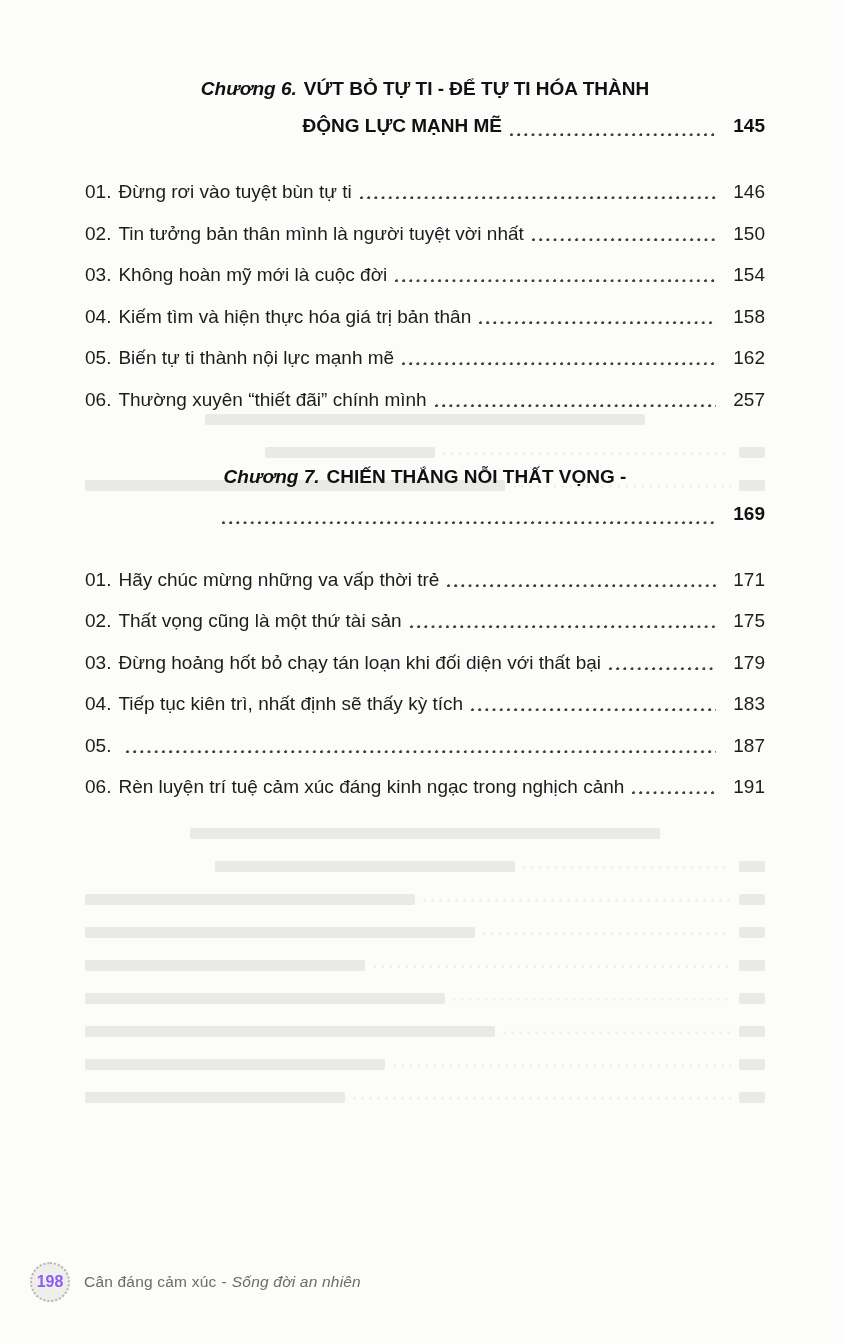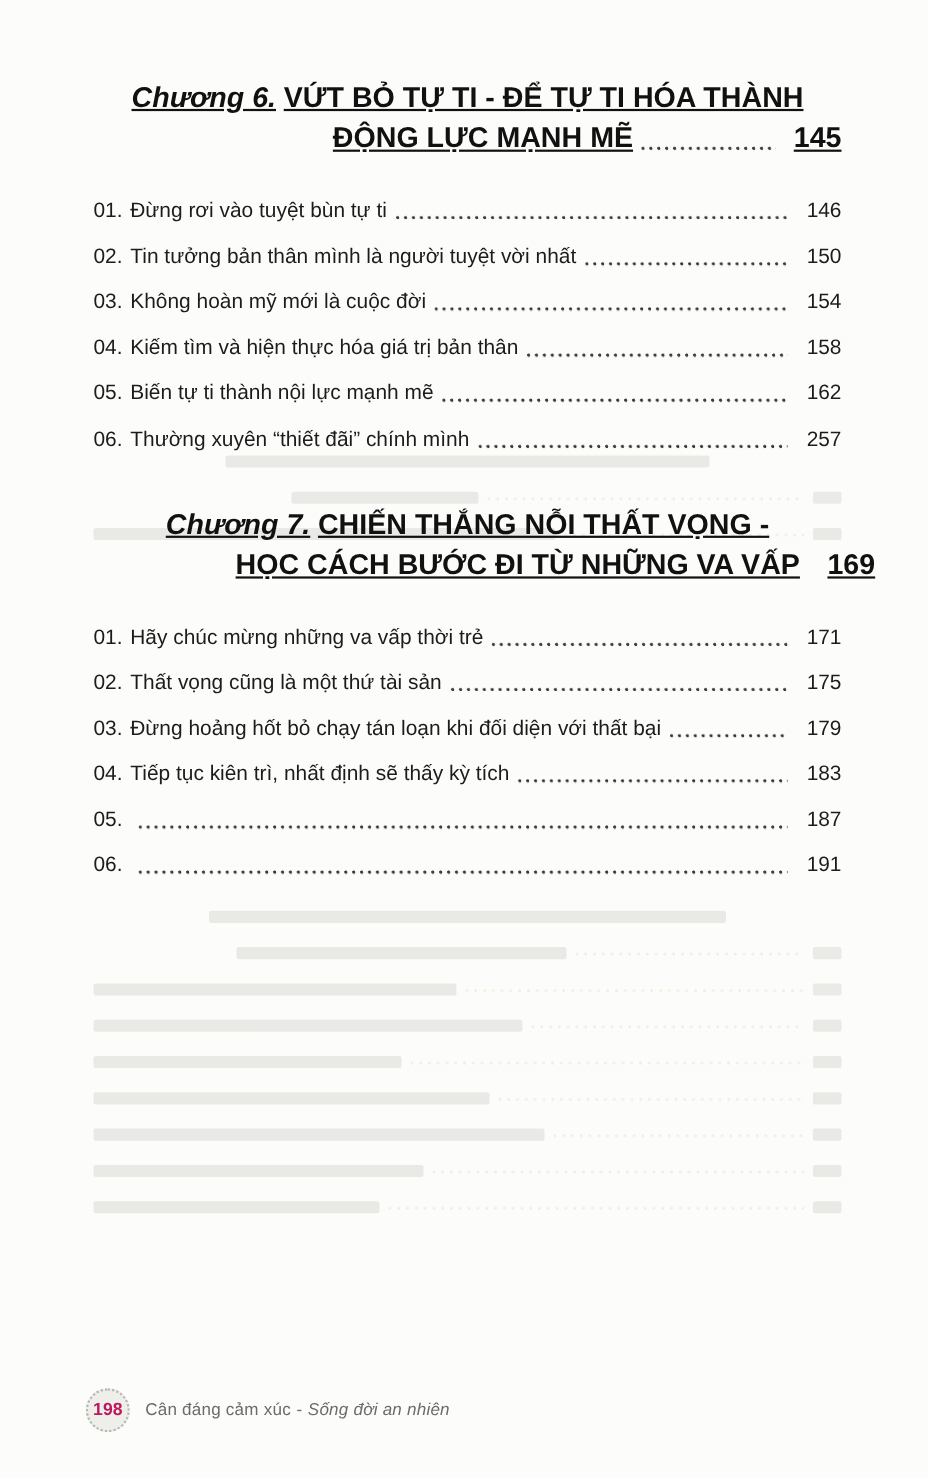--- a/index.html
+++ b/index.html
@@ -17,21 +17,21 @@
   .bleed { position: absolute; left: 85px; right: 79px; z-index: 0; filter: blur(0.7px); opacity: 0.55; }
   .bleed .b-row { display: flex; align-items: flex-end; margin-bottom: 22px; }
   .bleed .b-bar { height: 11px; background: #dbdbd7; border-radius: 2px; }
   .bleed .b-center { margin: 0 auto; }
   .bleed .b-lead { flex: 1; height: 3px; margin: 0 8px 3px; background-image: radial-gradient(circle at 1.5px 1.5px, #dedeba 1.1px, transparent 1.5px); background-size: 8px 3px; background-repeat: repeat-x; opacity: .7; }
   .bleed .b-num { width: 26px; height: 11px; background: #dbdbd7; border-radius: 2px; }
 
   
   .toc { position: absolute; left: 85px; right: 79px; top: 70px; z-index: 1; }
 
-  .chap-head { font-weight: 700; font-size: 26px; line-height: 37px; color: #111; text-decoration: underline; }
+  .chap-head { font-weight: 700; font-size: 19px; line-height: 37px; color: #111; }
   .chap-label { font-style: italic; margin-right: 7px; }
   .chap-line1 { text-align: center; white-space: nowrap; }
   .chap-line2 { display: flex; align-items: baseline; white-space: nowrap; }
   .sec-0 .chap-line2 { padding-left: 32%; }
   .sec-1 .chap-line2 { padding-left: 19%; }
 
   .toc-items { margin-top: 36px; }
   .toc-row { display: flex; align-items: baseline; font-size: 19px; line-height: 24px; margin-bottom: 17.5px; white-space: nowrap; }
   .toc-row .num { margin-right: 7px; }
   .leader { flex: 1; align-self: flex-end; height: 4px; margin: 0 3px 4px 8px;
@@ -41,21 +41,21 @@
   .pagenum { margin-left: 14px; }
   .chap-head .pagenum { font-weight: 700; }
 
   .sec-1 { margin-top: 46px; }
 
   
   .footer { position: absolute; left: 30px; right: 79px; top: 1262px; display: flex; align-items: center; z-index: 1; }
   .stamp { width: 40px; height: 40px; border-radius: 50%; background: #eeeeea;
            border: 2px dotted #b8b6b0; box-sizing: border-box;
            display: flex; align-items: center; justify-content: center;
-           font-size: 16px; font-weight: 600; color: #be185d; margin-left: 48px; }
+           font-size: 16px; font-weight: 600; color: #8b5cf6; }
   .book-title { margin-left: 14px; font-size: 15.5px; color: #6b6b68; letter-spacing: .2px; }
   .book-title .it { font-style: italic; }
   .book-title .sep { margin: 0 5px; }
 </style>
 </head>
 <body>
 
 <div class="page">
 
   <div class="bleed" style="top:414px;">
@@ -172,21 +172,20 @@
           </div>
         </div>
     </section>
 
     <section class="toc-section sec-1">
       <div class="chap-head">
         <div class="chap-line1">
           <span class="chap-label">Chương 7.</span><span>CHIẾN THẮNG NỖI THẤT VỌNG -</span>
         </div>
         <div class="chap-line2">
-          <span>HỌC CÁCH BƯỚC ĐI TỪ NHỮNG VA VẤP</span>
           <span class="leader"></span>
           <span class="pagenum">169</span>
         </div>
       </div>
       <div class="toc-items">
           <div class="toc-row">
             <span class="num">01.</span>
             <span class="title">Hãy chúc mừng những va vấp thời trẻ</span>
             <span class="leader"></span>
             <span class="pagenum">171</span>
@@ -209,20 +208,21 @@
             <span class="leader"></span>
             <span class="pagenum">183</span>
           </div>
           <div class="toc-row">
             <span class="num">05.</span>
             <span class="leader"></span>
             <span class="pagenum">187</span>
           </div>
           <div class="toc-row">
             <span class="num">06.</span>
+            <span class="title">Rèn luyện trí tuệ cảm xúc đáng kinh ngạc trong nghịch cảnh</span>
             <span class="leader"></span>
             <span class="pagenum">191</span>
           </div>
         </div>
     </section>
 
   </main>
 
   <footer class="footer">
     <div class="stamp">

